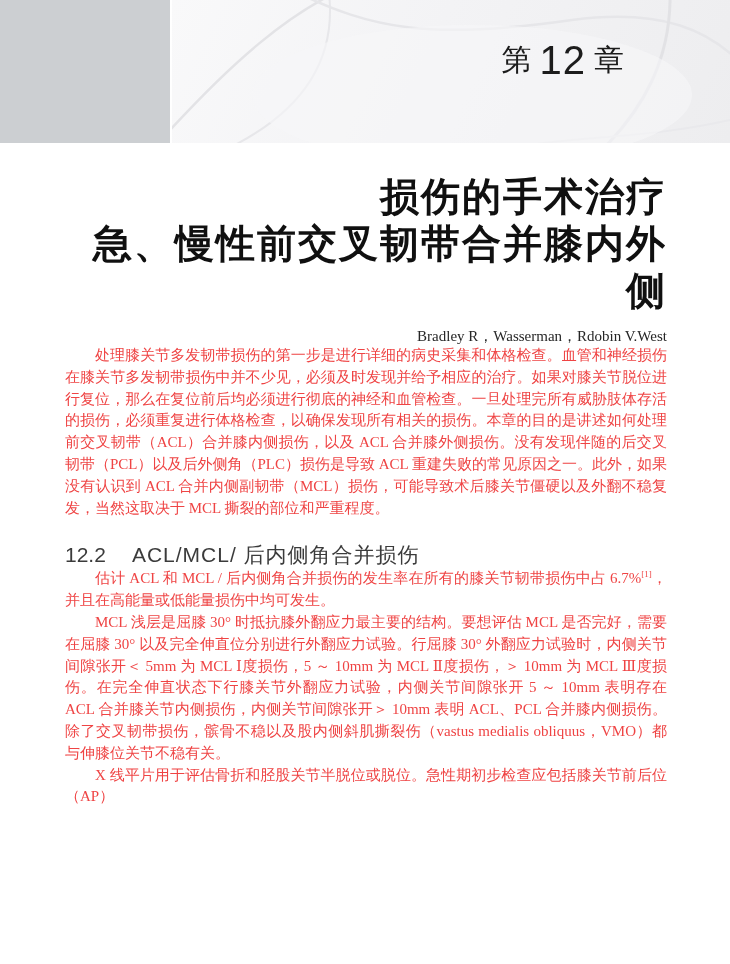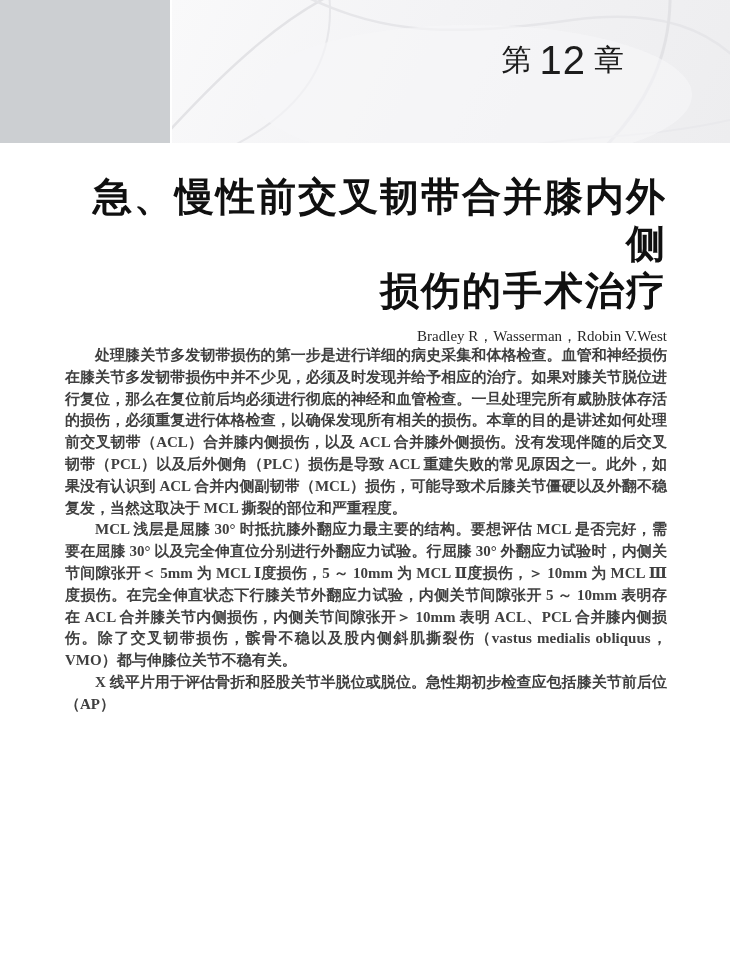--- a/index.html
+++ b/index.html
@@ -64,22 +64,21 @@
     letter-spacing: 1px;
   }
   .sec-num { margin-right: 26px; letter-spacing: 0; }
 
   p.body-para {
     margin: 0;
     font-size: 15px;
     line-height: 21.8px;
     text-align: justify;
     text-indent: 2em;
-    color: #404040;
-    font-weight: bold;
+    color: #ef4444;
   }
   sup { font-size: 9px; vertical-align: super; line-height: 0; }
 
   .mt-sec1 { margin-top: 77px; }
   .mt-p1   { margin-top: 15px; }
   .mt-sec2 { margin-top: 23px; }
   .mt-p2   { margin-top: 13px; }
   .mt-sec3 { margin-top: 24px; }
   .mt-p3   { margin-top: 9px; }
 </style>
@@ -101,25 +100,29 @@
   <div class="chapter-label">
     <span class="chapter-cn">第</span>
     <span class="chapter-num">12</span>
     <span class="chapter-cn">章</span>
   </div>
 </div>
 
 <div class="content">
 
   <div class="doc-title">
+    <div>损伤的手术治疗</div>
     <div>急、慢性前交叉韧带合并膝内外侧</div>
-    <div>损伤的手术治疗</div>
   </div>
 
   <div class="authors">Bradley R，Wasserman，Rdobin V.West</div>
 
   <p class="body-para mt-p1">处理膝关节多发韧带损伤的第一步是进行详细的病史采集和体格检查。血管和神经损伤在膝关节多发韧带损伤中并不少见，必须及时发现并给予相应的治疗。如果对膝关节脱位进行复位，那么在复位前后均必须进行彻底的神经和血管检查。一旦处理完所有威胁肢体存活的损伤，必须重复进行体格检查，以确保发现所有相关的损伤。本章的目的是讲述如何处理前交叉韧带（ACL）合并膝内侧损伤，以及 ACL 合并膝外侧损伤。没有发现伴随的后交叉韧带（PCL）以及后外侧角（PLC）损伤是导致 ACL 重建失败的常见原因之一。此外，如果没有认识到 ACL 合并内侧副韧带（MCL）损伤，可能导致术后膝关节僵硬以及外翻不稳复发，当然这取决于 MCL 撕裂的部位和严重程度。</p>
 
+  <div class="section-heading mt-sec2">
+    <span class="sec-num">12.2</span><span>ACL/MCL/ 后内侧角合并损伤</span>
+  </div>
+  <p class="body-para mt-p2"><span>估计 ACL 和 MCL / 后内侧角合并损伤的发生率在所有的膝关节韧带损伤中占 6.7%</span><sup>[1]</sup><span>，并且在高能量或低能量损伤中均可发生。</span></p>
   <p class="body-para">MCL 浅层是屈膝 30° 时抵抗膝外翻应力最主要的结构。要想评估 MCL 是否完好，需要在屈膝 30° 以及完全伸直位分别进行外翻应力试验。行屈膝 30° 外翻应力试验时，内侧关节间隙张开＜ 5mm 为 MCL Ⅰ度损伤，5 ～ 10mm 为 MCL Ⅱ度损伤，＞ 10mm 为 MCL Ⅲ度损伤。在完全伸直状态下行膝关节外翻应力试验，内侧关节间隙张开 5 ～ 10mm 表明存在 ACL 合并膝关节内侧损伤，内侧关节间隙张开＞ 10mm 表明 ACL、PCL 合并膝内侧损伤。除了交叉韧带损伤，髌骨不稳以及股内侧斜肌撕裂伤（vastus medialis obliquus，VMO）都与伸膝位关节不稳有关。</p>
 
   <p class="body-para mt-p3">X 线平片用于评估骨折和胫股关节半脱位或脱位。急性期初步检查应包括膝关节前后位（AP）</p>
 
 </div>
 
 </body></html>

